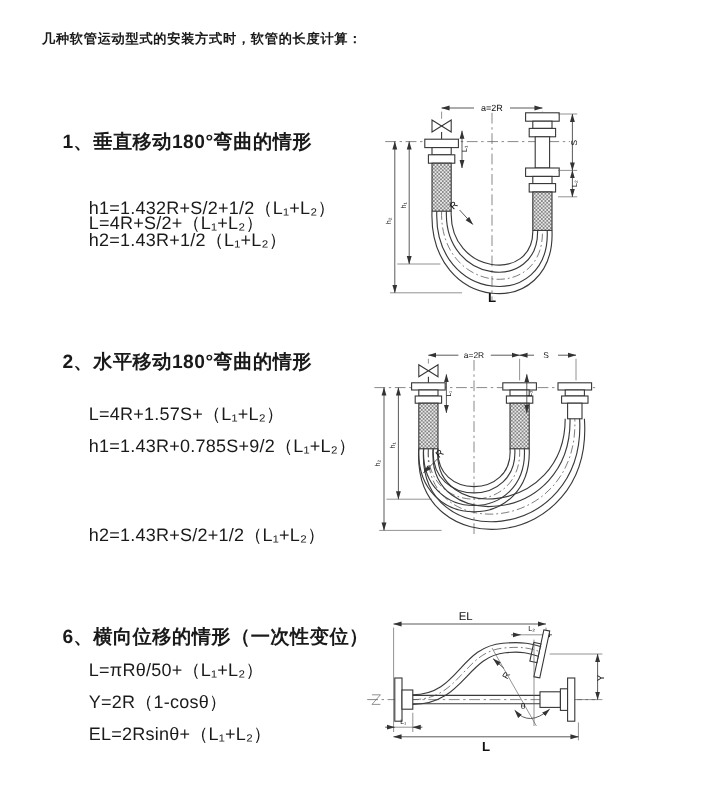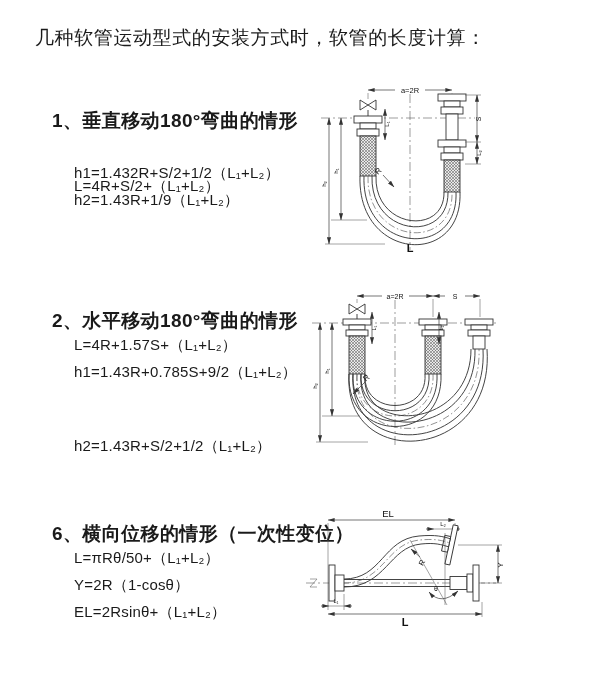--- a/index.html
+++ b/index.html
@@ -1,22 +1,22 @@
 <!DOCTYPE html>
 <html><head>
 <meta charset="utf-8">
 <style>
   html,body{margin:0;padding:0;}
   body{
     width:600px;height:675px;background:#ffffff;position:relative;overflow:hidden;
     font-family:"Liberation Sans","DejaVu Sans",sans-serif;color:#1a1a1a;
   }
   .abs{position:absolute;}
-  .title{left:35px;top:25px;font-size:19px;font-weight:normal;letter-spacing:0.6px;}
-  .heading{font-size:19px;font-weight:bold;letter-spacing:0.4px;left:52px;}
+  .title{left:35px;top:25px;font-size:11px;font-weight:bold;letter-spacing:0.6px;}
+  .heading{font-size:16px;font-weight:bold;letter-spacing:0.4px;left:52px;}
   .formula{font-size:15px;letter-spacing:0.2px;left:74px;}
   svg{position:absolute;overflow:visible;}
   svg text{fill:#111;font-family:"Liberation Sans","DejaVu Sans",sans-serif;}
   .dim{stroke:#3a3a3a;stroke-width:0.7;fill:none;}
   .ext{stroke:#5a5a5a;stroke-width:0.55;fill:none;}
   .cl{stroke:#5a5a5a;stroke-width:0.6;stroke-dasharray:9 3 2 3;fill:none;}
   .hose{stroke:#3a3a3a;stroke-width:0.95;fill:none;}
   .hosecl{stroke:#4a4a4a;stroke-width:0.6;stroke-dasharray:7 2.5 1.5 2.5;fill:none;}
   .fit{stroke:#333;stroke-width:0.9;fill:#fff;}
   .valve{stroke:#333;stroke-width:0.9;fill:none;}
@@ -30,23 +30,23 @@
   .tb{font-size:11px;font-weight:bold;}
 </style>
 </head>
 <body>
 
 <div class="abs title">几种软管运动型式的安装方式时，软管的长度计算：</div>
 
 <div class="abs heading" style="top:108px;">1、垂直移动180°弯曲的情形</div>
 <div class="abs formula" style="top:137px;margin-top:40px;">L=4R+S/2+（L₁+L₂）</div>
 <div class="abs formula" style="top:164px;">h1=1.432R+S/2+1/2（L₁+L₂）</div>
-<div class="abs formula" style="top:191px;">h2=1.43R+1/9（L₁+L₂）</div>
-
-<div class="abs heading" style="top:308px;">2、水平移动180°弯曲的情形</div>
+<div class="abs formula" style="top:191px;">h2=1.43R+1/2（L₁+L₂）</div>
+
+<div class="abs heading" style="top:292px;">2、水平移动180°弯曲的情形</div>
 <div class="abs formula" style="top:336px;">L=4R+1.57S+（L₁+L₂）</div>
 <div class="abs formula" style="top:363px;">h1=1.43R+0.785S+9/2（L₁+L₂）</div>
 <div class="abs formula" style="top:390px;margin-top:47px;">h2=1.43R+S/2+1/2（L₁+L₂）</div>
 
 <div class="abs heading" style="top:521px;">6、横向位移的情形（一次性变位）</div>
 <div class="abs formula" style="top:549px;">L=πRθ/50+（L₁+L₂）</div>
 <div class="abs formula" style="top:576px;">Y=2R（1-cosθ）</div>
 <div class="abs formula" style="top:603px;">EL=2Rsinθ+（L₁+L₂）</div>
 
 <svg style="left:315px;top:76px;" width="255" height="180" viewBox="0 0 255 180">

